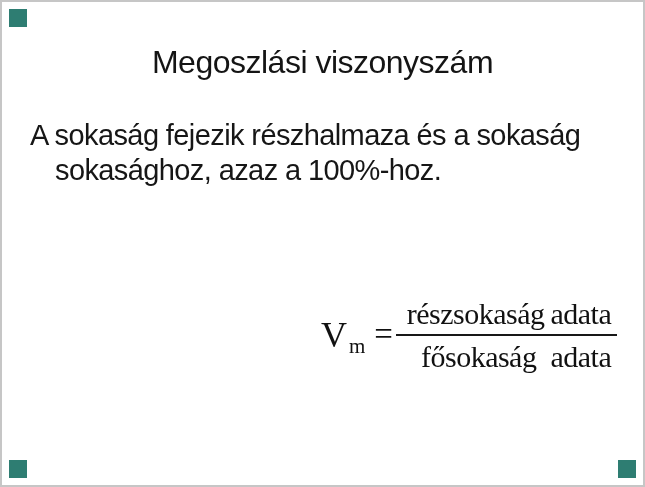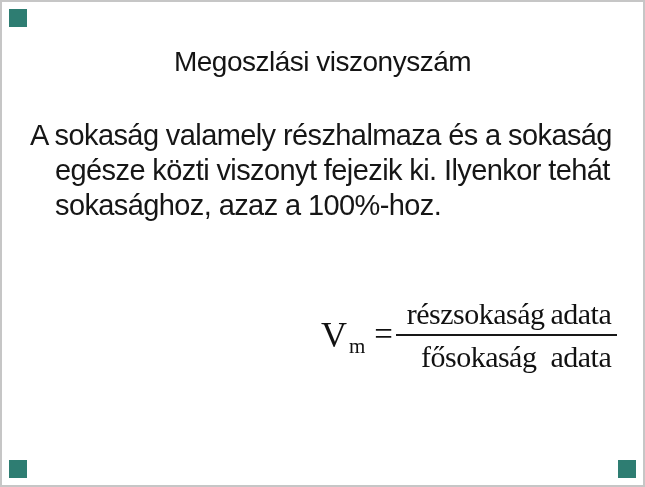--- a/index.html
+++ b/index.html
@@ -24,21 +24,21 @@
   .corner-square.tl { top: 7px; left: 7px; }
   .corner-square.bl { bottom: 7px; left: 7px; }
   .corner-square.br { bottom: 7px; right: 7px; }
 
   .title {
     position: absolute;
     top: 36px;
     left: 0;
     right: 0;
     text-align: center;
-    font-size: 28px;
+    font-size: 32px;
     line-height: 48px;
     letter-spacing: -0.5px;
     color: #141414;
     font-weight: 400;
   }
 
   .body-text {
     position: absolute;
     top: 116px;
     left: 0;
@@ -106,22 +106,21 @@
 
 <div class="slide">
 
   <div class="corner-square tl"></div>
   <div class="corner-square bl"></div>
   <div class="corner-square br"></div>
 
   <div class="title">Megoszlási viszonyszám</div>
 
   <div class="body-text">
-    <div class="body-line first">A sokaság valamely részhalmaza és a sokaság</div>
-    <div class="body-line">egésze közti viszonyt fejezik ki. Ilyenkor tehát</div>
+    <div class="body-line first">A sokaság fejezik részhalmaza és a sokaság</div>
     <div class="body-line">sokasághoz, azaz a 100%-hoz.</div>
   </div>
 
   <div class="formula">
     <span class="f-var">V</span>
     <span class="f-sub">m</span>
     <span class="f-eq">=</span>
     <span class="fraction">
       <span class="frac-num">részsokaság adata</span>
       <span class="frac-bar"></span>

